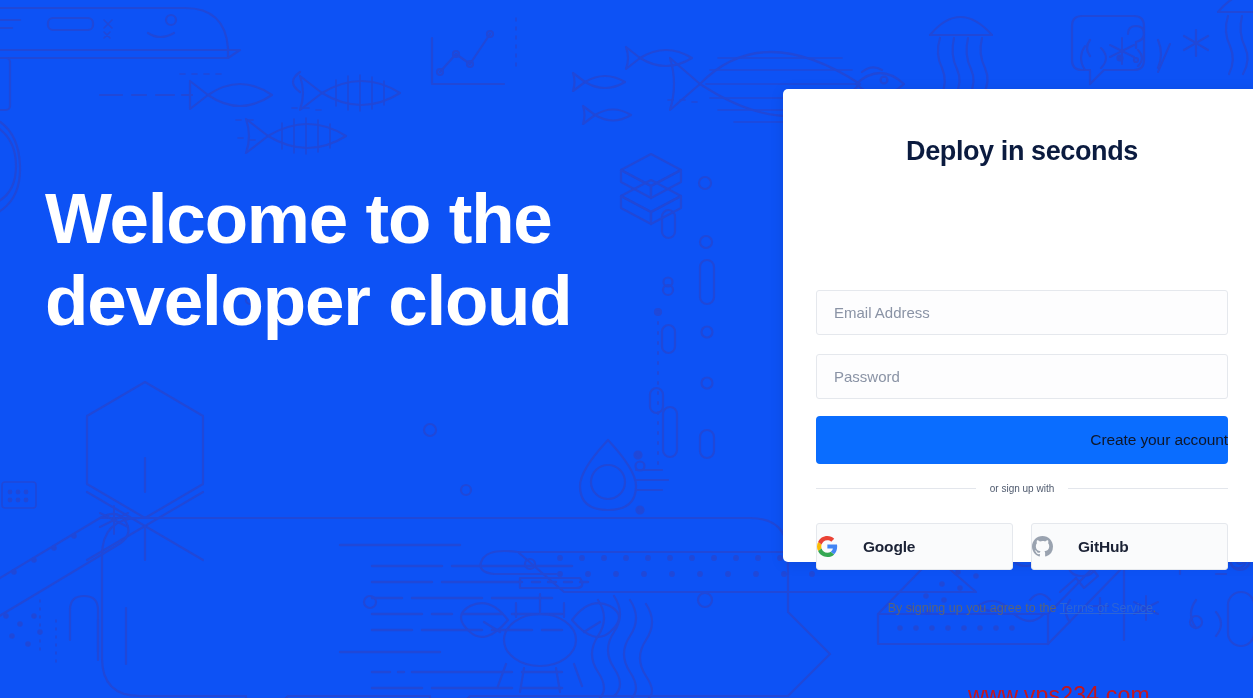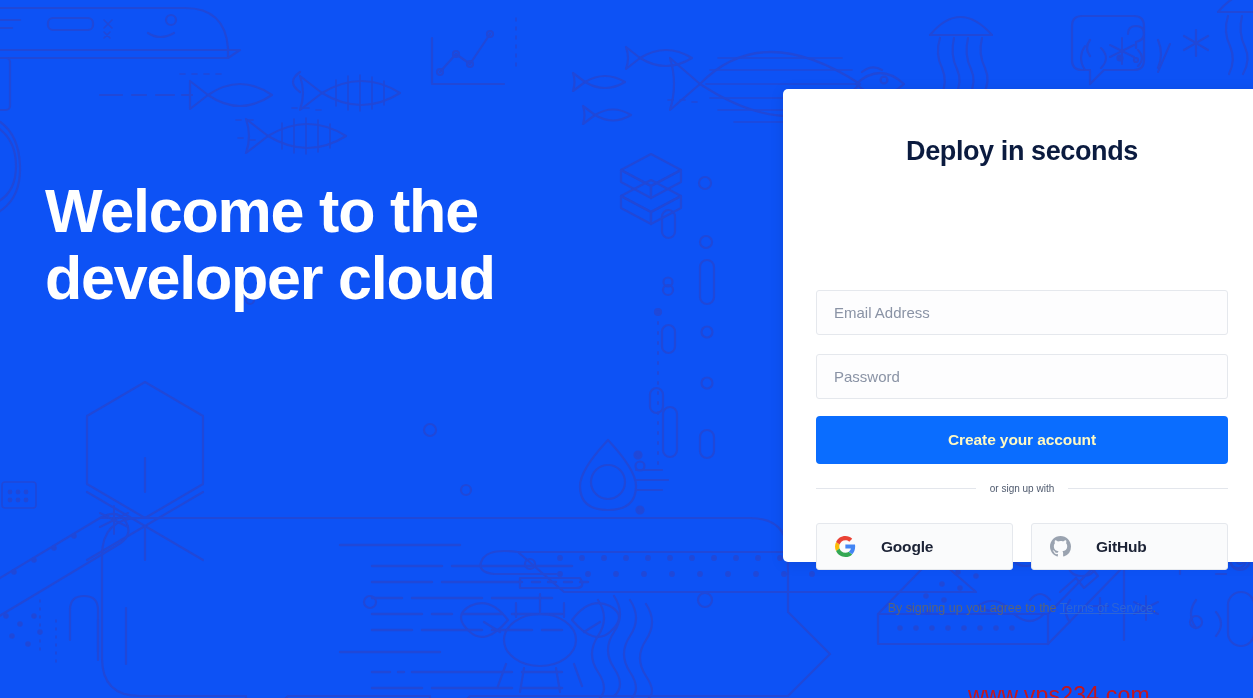--- a/index.html
+++ b/index.html
@@ -35,22 +35,22 @@
 
   
   #hero {
     position: absolute;
     left: 45px;
     top: 178px;
     width: 610px;
   }
 
   #hero-title {
-    font-size: 61px;
-    line-height: 67px;
+    font-size: 71px;
+    line-height: 82px;
     font-weight: 700;
     color: #ffffff;
     letter-spacing: -1.2px;
     white-space: pre-line;
   }
 
   #hero-sub {
     margin-top: 18px;
     font-size: 21px;
     line-height: 36px;
@@ -103,26 +103,27 @@
 
   #create-account-button {
     position: absolute;
     left: 33px;
     top: 327px;
     width: 412px;
     height: 48px;
     background: #0A6DFF;
     border: none;
     border-radius: 4px;
-    color: #fef9c3;
+    color: #0f172a;
     font-size: 15.5px;
-    font-weight: 700;
+    font-weight: 400;
     letter-spacing: -0.1px;
     cursor: pointer;
     font-family: "Liberation Sans", sans-serif;
+    text-align: right;
   }
 
   #divider {
     position: absolute;
     left: 33px;
     top: 394px;
     width: 412px;
     display: flex;
     align-items: center;
     gap: 14px;
@@ -142,21 +143,20 @@
     position: absolute;
     top: 434px;
     width: 197px;
     height: 47px;
     border: 1px solid #E5E8ED;
     border-radius: 3px;
     background: #FAFBFC;
     display: flex;
     align-items: center;
     cursor: pointer;
-    padding-left: 18px;
     gap: 25px;
   }
   #google-button { left: 33px; }
   #github-button { left: 248px; align-items: center; }
 
   .oauth-label {
     font-size: 15.5px;
     font-weight: 700;
     color: #1B2235;
     letter-spacing: -0.2px;

